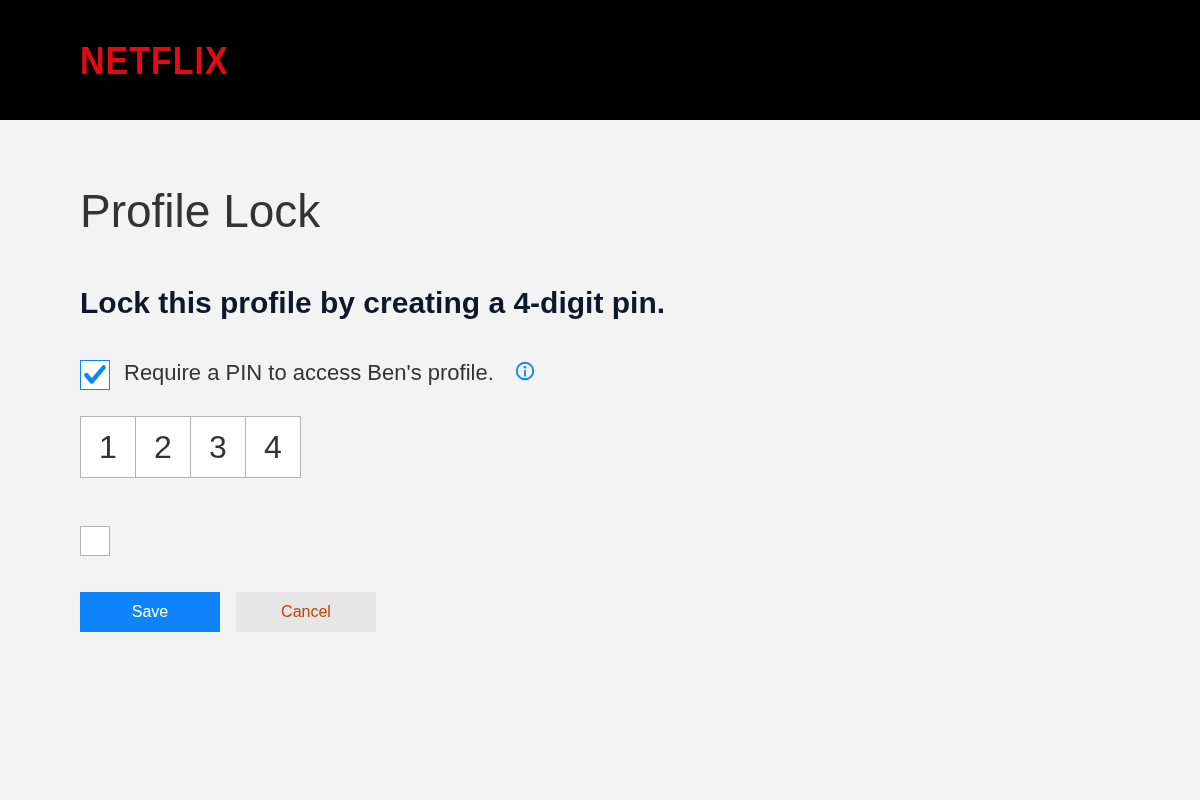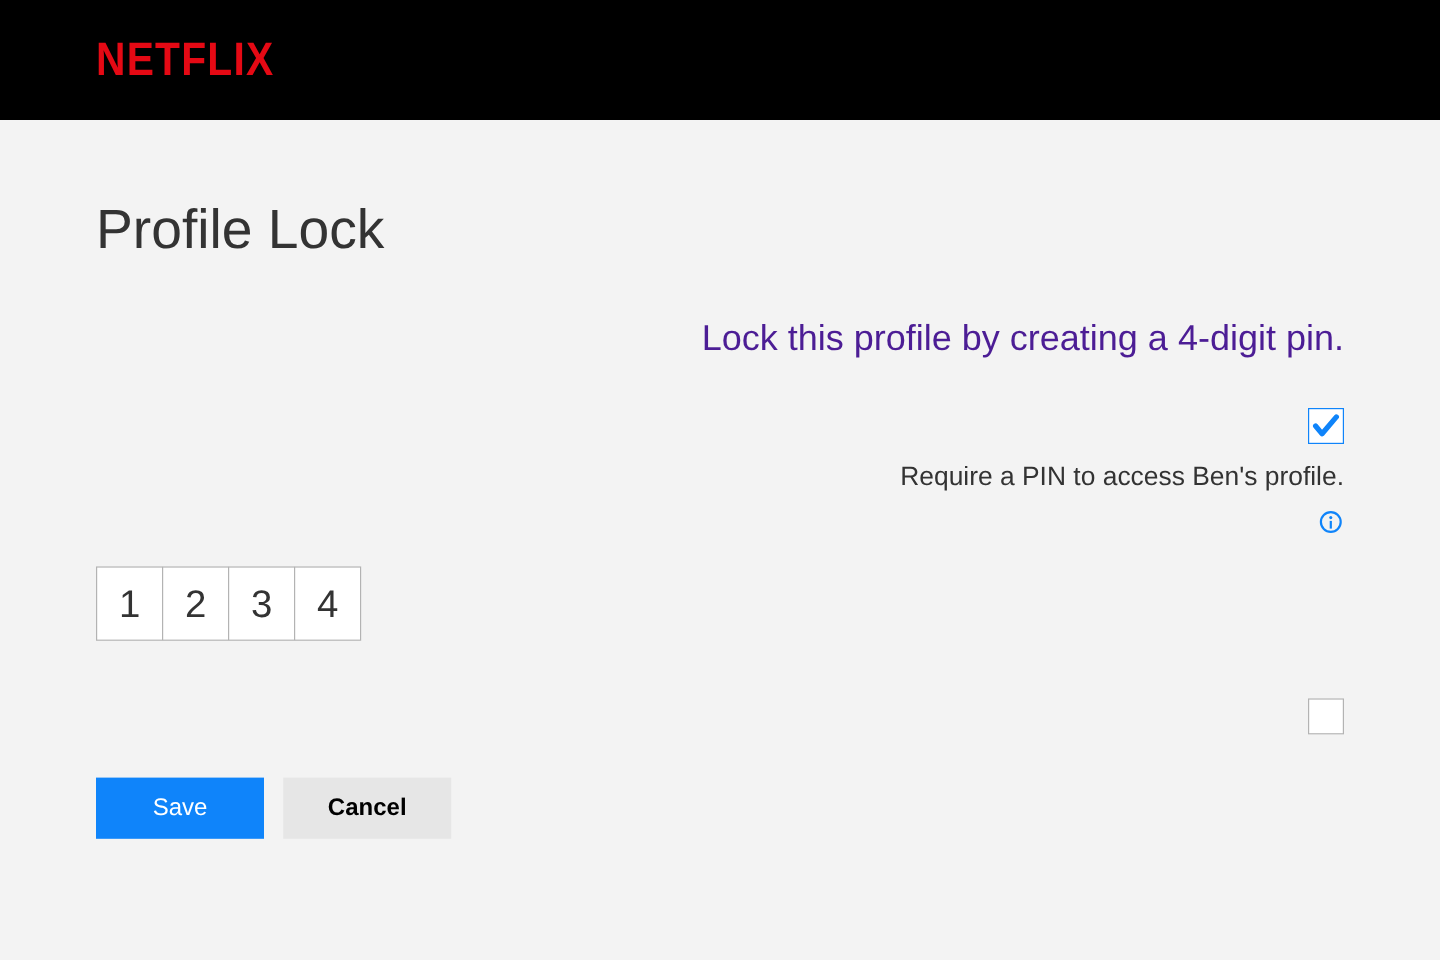--- a/index.html
+++ b/index.html
@@ -5,21 +5,21 @@
     * { margin: 0; padding: 0; box-sizing: border-box; }
     body {
       width: 1200px;
       height: 800px;
       background: #f3f3f3;
       font-family: -apple-system, BlinkMacSystemFont, Helvetica, Arial, sans-serif;
       color: #333;
     }
     .header {
       background: #000;
-      height: 100px;
+      height: 120px;
       display: flex;
       align-items: center;
       padding-left: 80px;
     }
     .logo {
       color: #e50914;
       font-weight: 800;
       font-size: 34px;
       letter-spacing: 1px;
       transform: scaleY(1.15);
@@ -28,31 +28,29 @@
       padding: 64px 80px;
     }
     .page-title {
       font-size: 46px;
       font-weight: 400;
       color: #333;
       margin-bottom: 48px;
     }
     .instruction {
       font-size: 30px;
-      font-weight: 400;
-      color: #4c1d95;
+      font-weight: 700;
+      color: #0f172a;
       margin-bottom: 40px;
-      text-align: right;
     }
     .checkrow {
       display: flex;
-      align-items: flex-end;
+      align-items: flex-start;
       gap: 14px;
       margin-bottom: 26px;
-      flex-direction: column;
     }
     .checkbox {
       position: relative;
       width: 30px;
       height: 30px;
       border: 1px solid #b3b3b3;
       background: #fff;
       display: inline-flex;
       align-items: center;
       justify-content: center;
@@ -87,36 +85,35 @@
       outline: none;
     }
     .pin-box + .pin-box { margin-left: -1px; }
     .button-row {
       display: flex;
       gap: 16px;
       margin-top: 36px;
     }
     .btn {
       min-width: 140px;
-      height: 51px;
-      font-size: 20px;
+      height: 40px;
+      font-size: 16px;
       border: none;
       cursor: pointer;
       display: inline-flex;
       align-items: center;
       justify-content: center;
     }
     .btn-primary {
       background: #0f84fa;
       color: #fff;
     }
     .btn-secondary {
       background: #e6e6e6;
-      color: #000000;
-      font-weight: bold;
+      color: #c2410c;
     }
   </style>
 </head>
 <body>
 
 <div class="header">
   <span class="logo">NETFLIX</span>
 </div>
 
 <div class="content">

